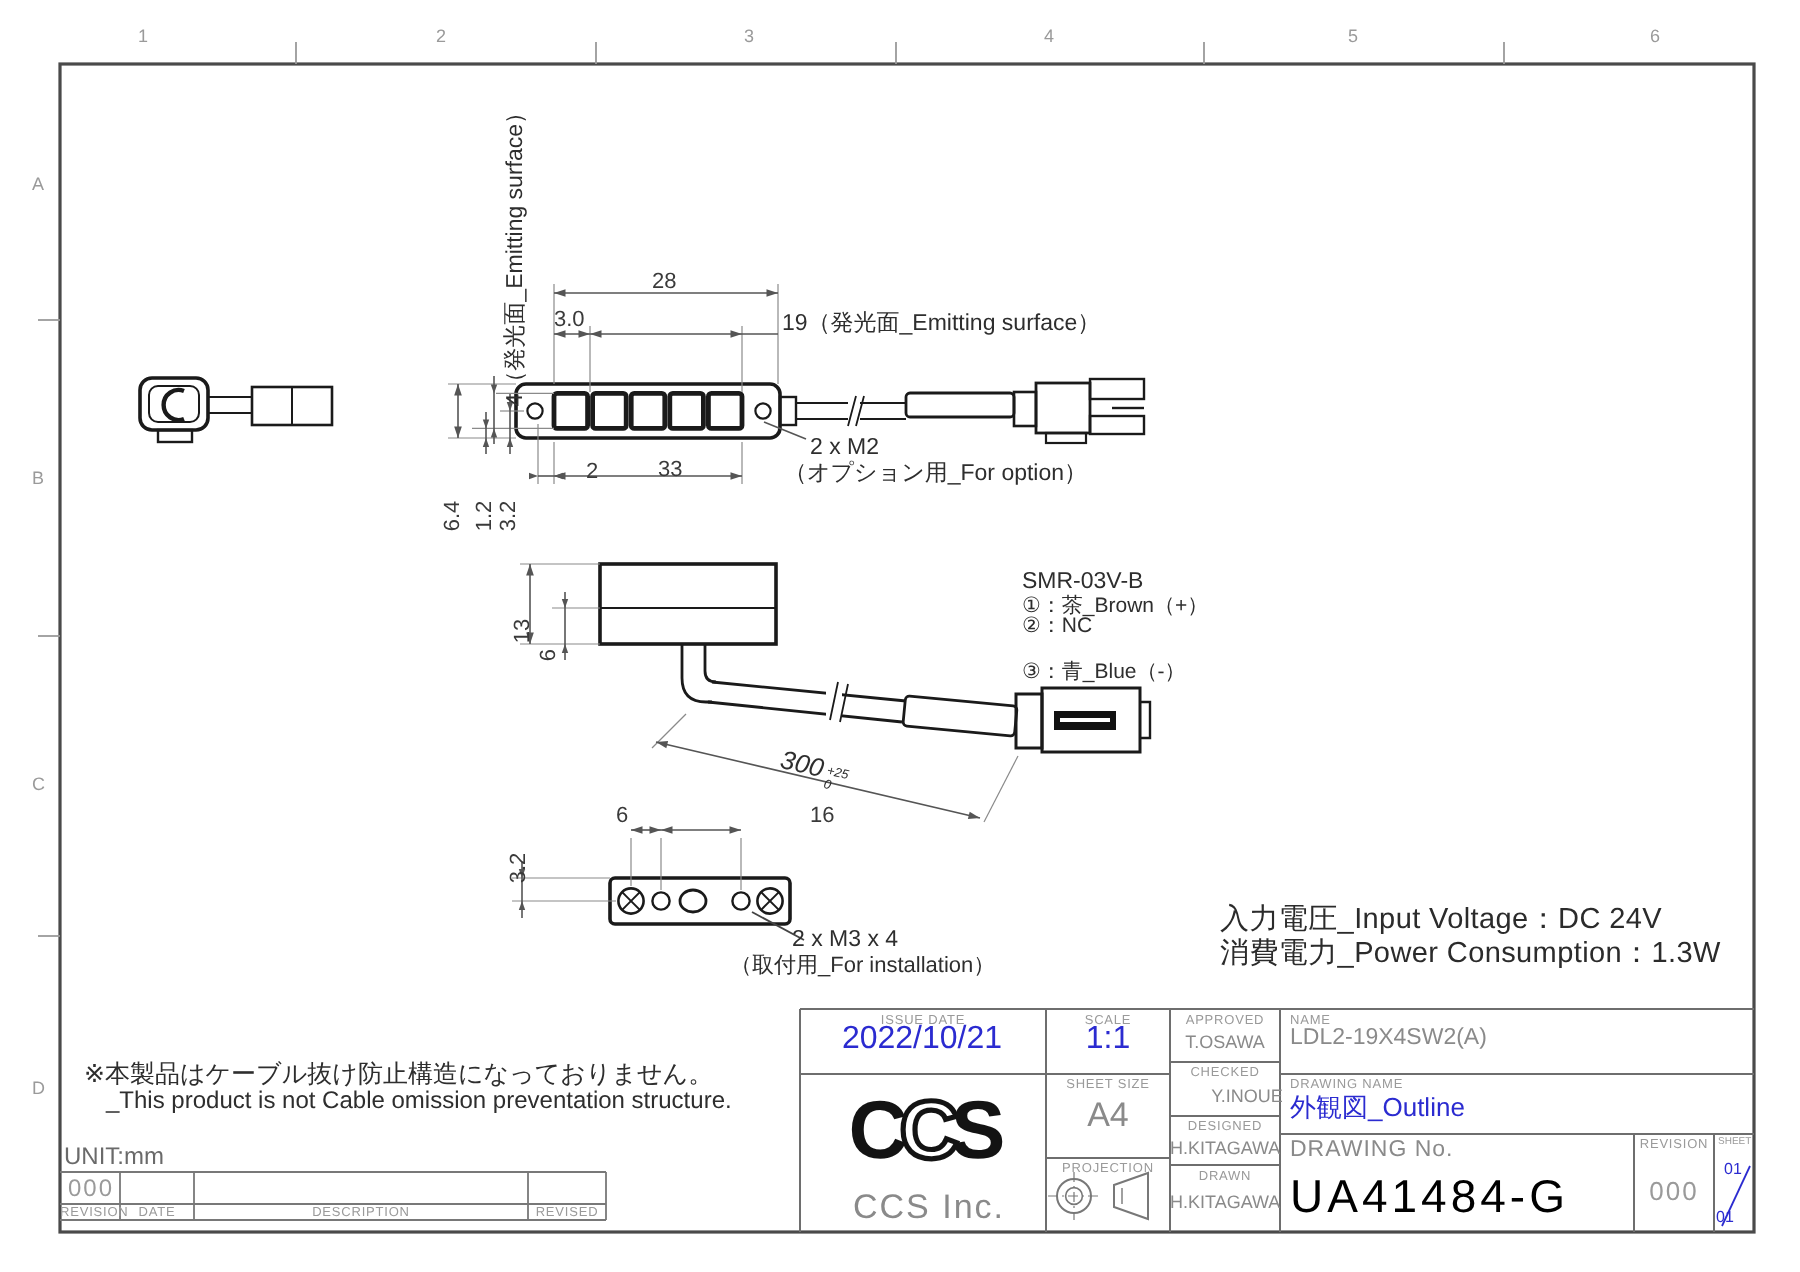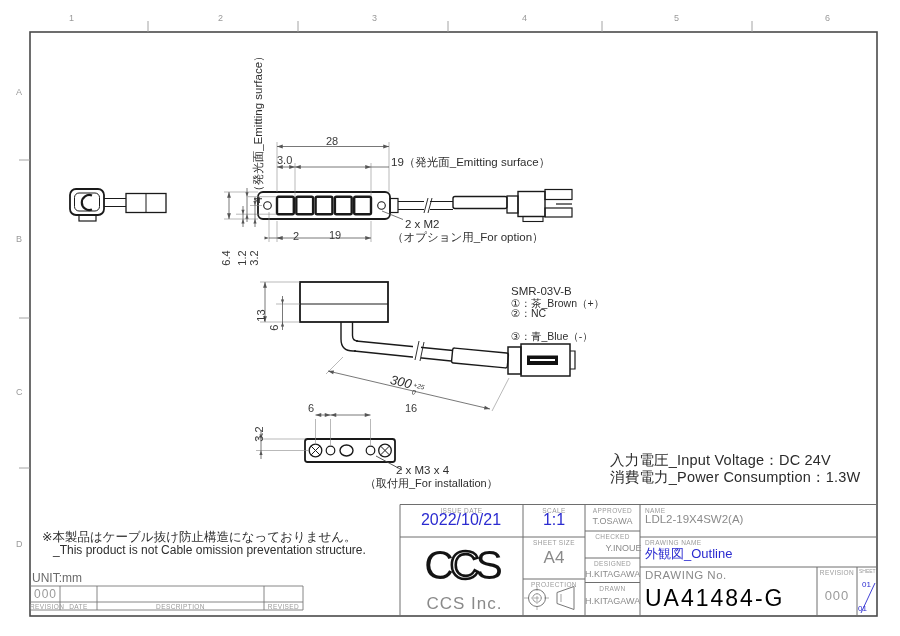--- a/index.html
+++ b/index.html
@@ -13,21 +13,21 @@
   .zl{font-size:9px;color:#9a9a9a;}
   .note{font-size:12.5px;color:#2e2e2e;}
   .spec{font-size:14.5px;color:#2b2b2b;letter-spacing:.2px;}
   .lbl{font-size:6.5px;color:#9a9a9a;letter-spacing:.4px;text-align:center;}
   .lbl-l{font-size:6.5px;color:#9a9a9a;letter-spacing:.4px;}
   .val{color:#8a8a8a;}
   .blue{color:#2b2bd0;}
   .ctr{text-align:center;}
   .tol{display:inline-flex;flex-direction:column;font-size:6.5px;line-height:6.5px;
        font-style:normal;margin-left:2px;vertical-align:2px;color:#2e2e2e;}
-  .logo{font-weight:400;font-size:41px;letter-spacing:-4px;color:#131313;line-height:1;}
+  .logo{font-weight:700;font-size:41px;letter-spacing:-4px;color:#131313;line-height:1;}
   .logo .oc{color:#fff;-webkit-text-stroke:2.6px #131313;}
   .tiny{font-size:5px;color:#9a9a9a;}
 </style>
 </head>
 <body>
 
 <div class="sheet">
 
 <svg class="lines" width="900" height="636" viewBox="0 0 900 636" aria-hidden="true">
   <defs>
@@ -245,21 +245,21 @@
 <div class="t zl" style="left:825px;top:13px;">6</div>
 <div class="t zl" style="left:16px;top:87px;">A</div>
 <div class="t zl" style="left:16px;top:234px;">B</div>
 <div class="t zl" style="left:16px;top:387px;">C</div>
 <div class="t zl" style="left:16px;top:539px;">D</div>
 
 <div class="t dim" style="left:326px;top:135px;">28</div>
 <div class="t dim" style="left:277px;top:154px;">3.0</div>
 <div class="t dims" style="left:391px;top:156px;">19（発光面_Emitting surface）</div>
 <div class="t dim" style="left:293px;top:230px;">2</div>
-<div class="t dim" style="left:329px;top:229px;">19</div>
+<div class="t dim" style="left:329px;top:229px;">33</div>
 <div class="t dim vtext" style="left:233px;top:253px;">6.4</div>
 <div class="t dim vtext" style="left:249px;top:253px;">1.2</div>
 <div class="t dim vtext" style="left:261px;top:253px;">3.2</div>
 <div class="t dims vtext" style="left:265px;top:190px;">4（発光面_Emitting surface）</div>
 <div class="t dims" style="left:405px;top:218px;">2 x M2</div>
 <div class="t dims" style="left:392px;top:231px;">（オプション用_For option）</div>
 
 <div class="t dim vtext" style="left:268px;top:309px;">13</div>
 <div class="t dim vtext" style="left:281px;top:318px;">6</div>
 <div class="t" style="left:392px;top:373px;transform:rotate(13deg);transform-origin:0 0;font-size:13px;font-style:italic;color:#2e2e2e;">

